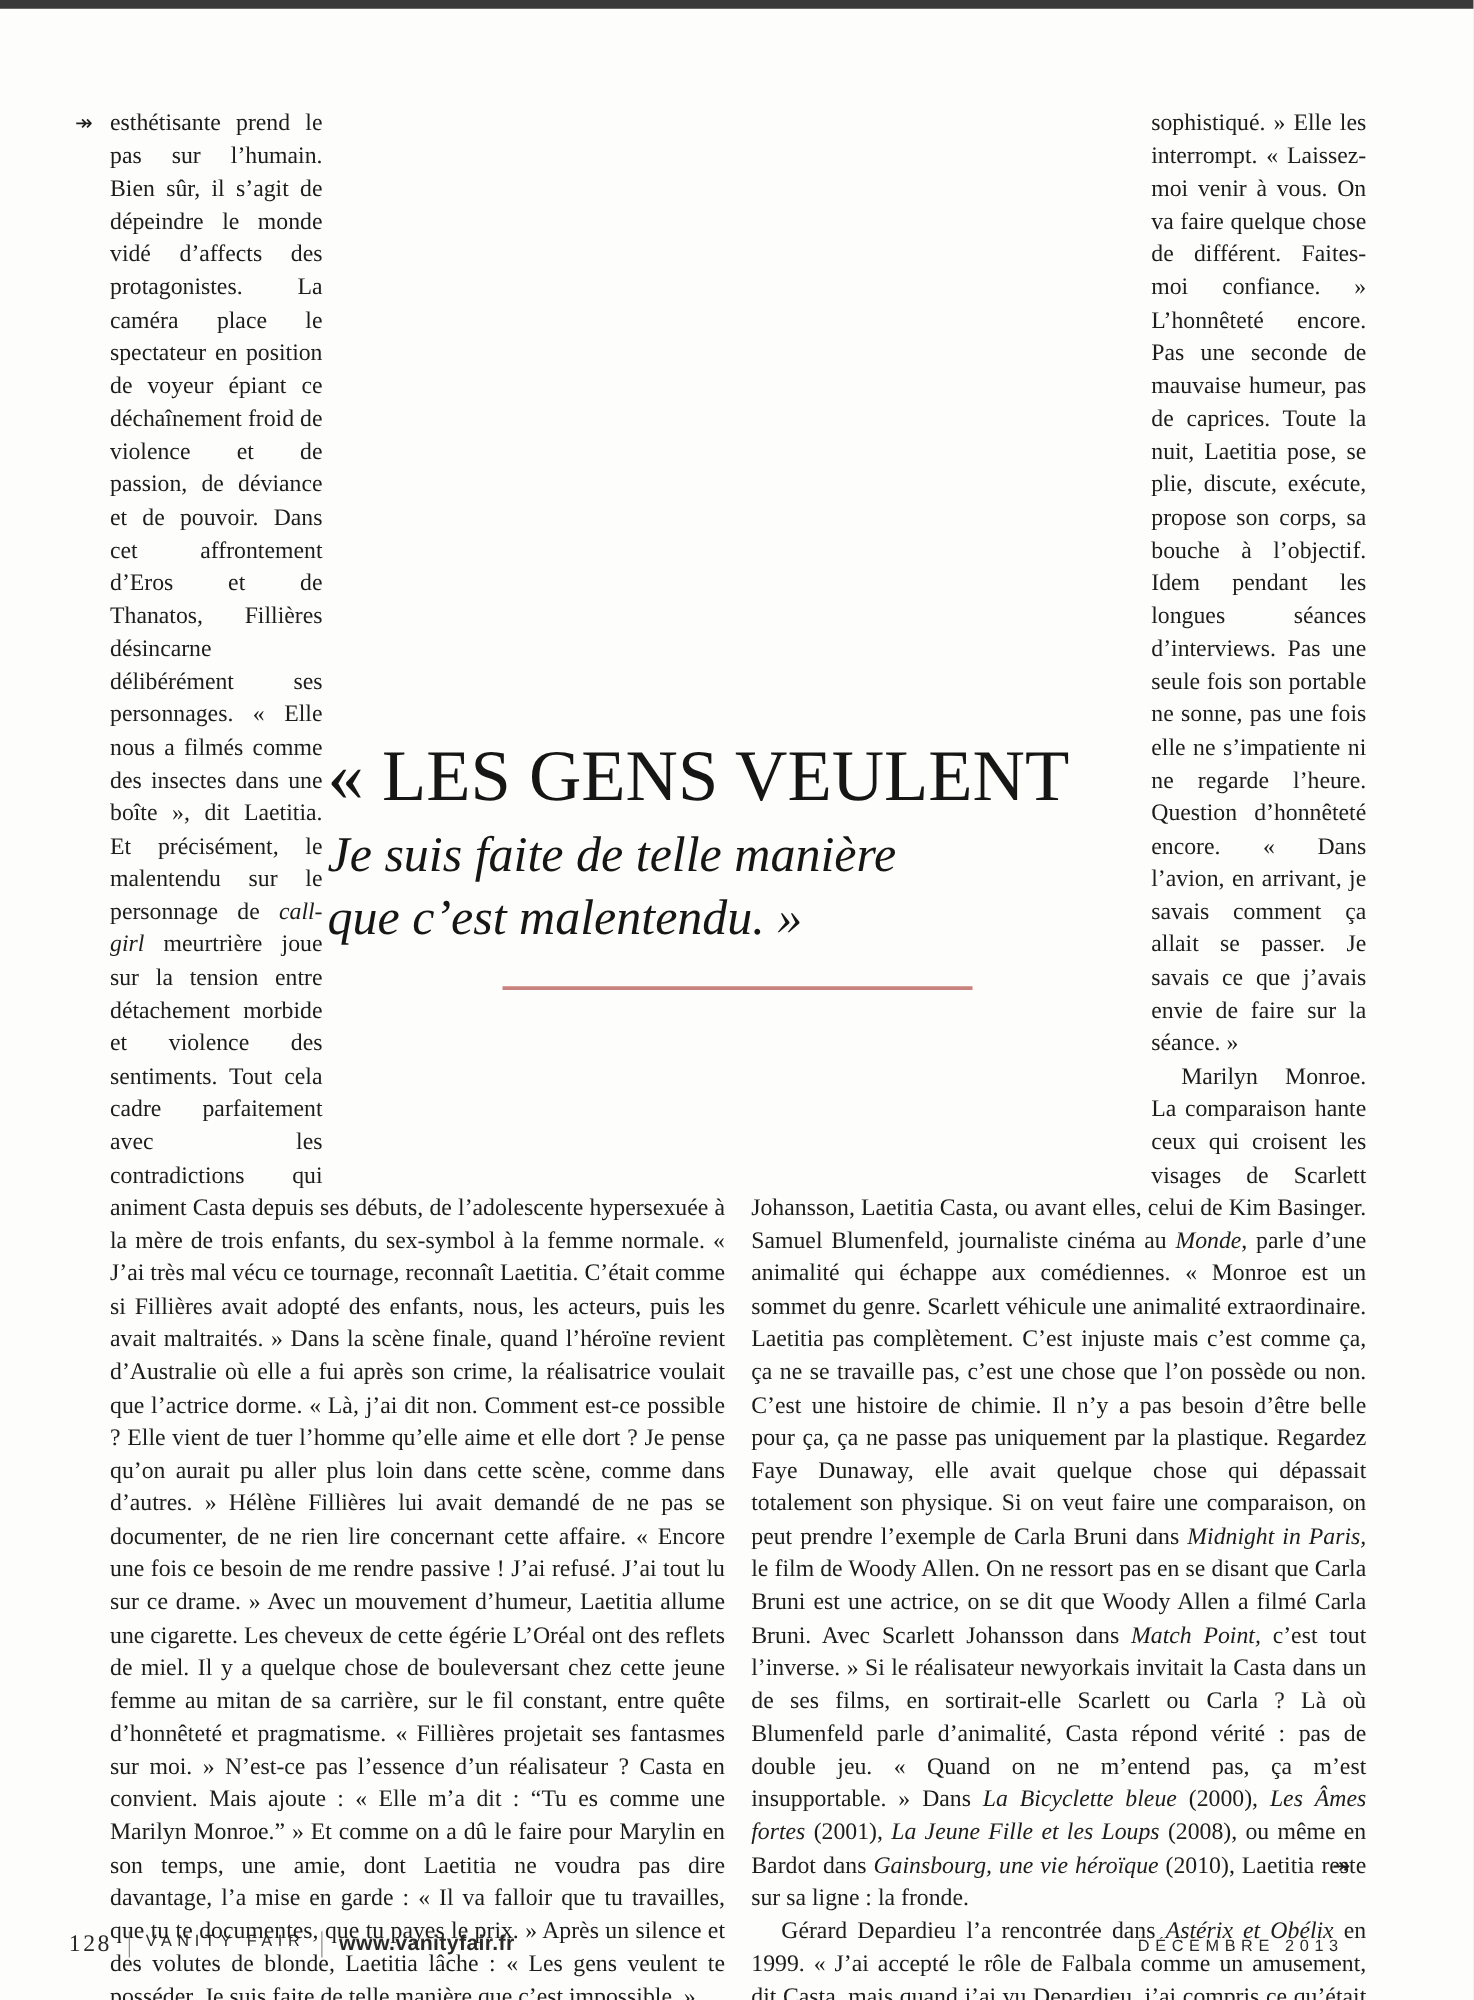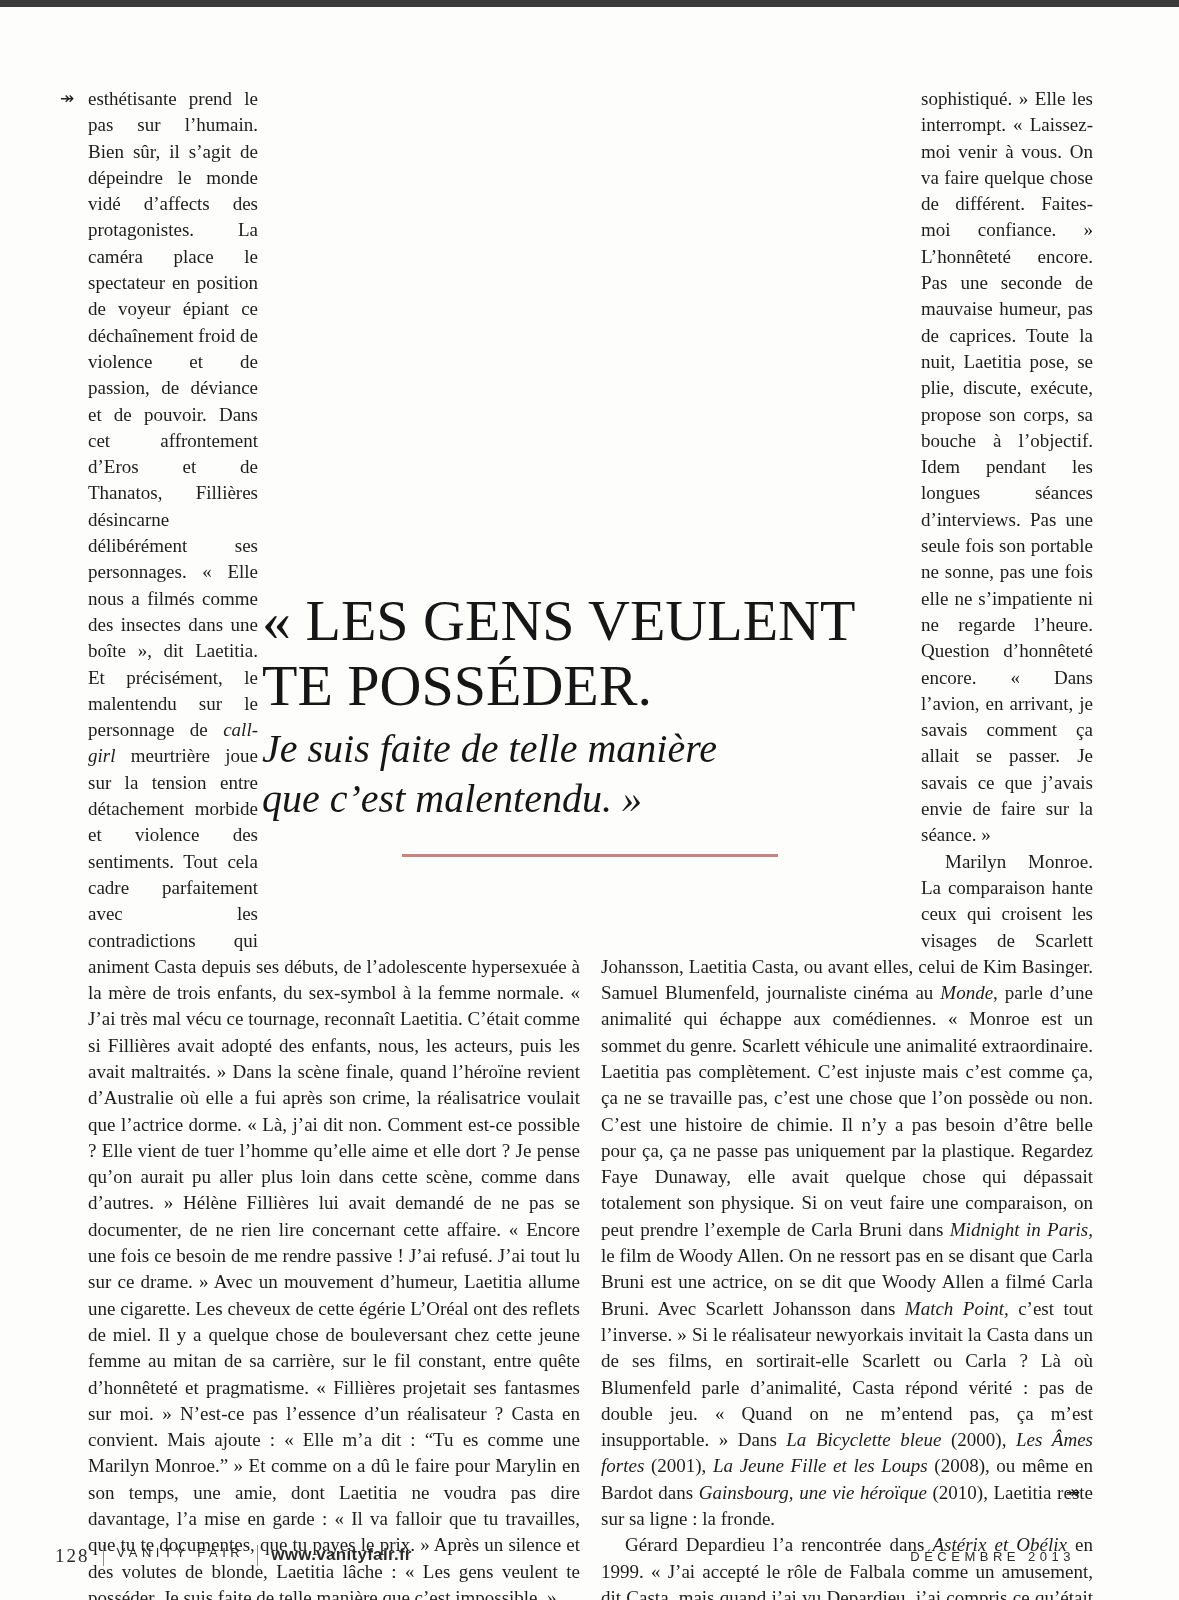--- a/index.html
+++ b/index.html
@@ -49,21 +49,20 @@
     <div class="notch-left"></div>
     <div>
         <p class="para"><span>sophistiqué. » Elle les interrompt. « Laissez-moi venir à vous. On va faire quelque chose de différent. Faites-moi confiance. » L’honnêteté encore. Pas une seconde de mauvaise humeur, pas de caprices. Toute la nuit, Laetitia pose, se plie, discute, exécute, propose son corps, sa bouche à l’objectif. Idem pendant les longues séances d’interviews. Pas une seule fois son portable ne sonne, pas une fois elle ne s’impatiente ni ne regarde l’heure. Question d’honnêteté encore. « Dans l’avion, en arrivant, je savais comment ça allait se passer. Je savais ce que j’avais envie de faire sur la séance. »</span></p>
         <p class="para indent"><span>Marilyn Monroe. La comparaison hante ceux qui croisent les visages de Scarlett Johansson, Laetitia Casta, ou avant elles, celui de Kim Basinger. Samuel Blumenfeld, journaliste cinéma au </span><span class="it">Monde</span><span>, parle d’une animalité qui échappe aux comédiennes. « Monroe est un sommet du genre. Scarlett véhicule une animalité extraordinaire. Laetitia pas complètement. C’est injuste mais c’est comme ça, ça ne se travaille pas, c’est une chose que l’on possède ou non. C’est une histoire de chimie. Il n’y a pas besoin d’être belle pour ça, ça ne passe pas uniquement par la plastique. Regardez Faye Dunaway, elle avait quelque chose qui dépassait totalement son physique. Si on veut faire une comparaison, on peut prendre l’exemple de Carla Bruni dans </span><span class="it">Midnight in Paris,</span><span> le film de Woody Allen. On ne ressort pas en se disant que Carla Bruni est une actrice, on se dit que Woody Allen a filmé Carla Bruni. Avec Scarlett Johansson dans </span><span class="it">Match Point,</span><span> c’est tout l’inverse. » Si le réalisateur newyorkais invitait la Casta dans un de ses films, en sortirait-elle Scarlett ou Carla ? Là où Blumenfeld parle d’animalité, Casta répond vérité : pas de double jeu. « Quand on ne m’entend pas, ça m’est insupportable. » Dans </span><span class="it">La Bicyclette bleue</span><span> (2000), </span><span class="it">Les Âmes fortes</span><span> (2001), </span><span class="it">La Jeune Fille et les Loups</span><span> (2008), ou même en Bardot dans </span><span class="it">Gainsbourg, une vie héroïque</span><span> (2010), Laetitia reste sur sa ligne : la fronde.</span></p>
         <p class="para indent"><span>Gérard Depardieu l’a rencontrée dans </span><span class="it">Astérix et Obélix</span><span> en 1999. « J’ai accepté le rôle de Falbala comme un amusement, dit Casta, mais quand j’ai vu Depardieu, j’ai compris ce qu’était le métier de comédien. » Samuel Blumenfeld pense que ce choix – « cette coiffure ! », s’exclame-t-il – a joué un mauvais tour à la débutante. « J’ai été assez surpris de la voir s’orienter vers des textes plus difficiles ensuite », se rappelle Depardieu, au téléphone depuis le Kazakhstan. « Elle est plus dans l’être que dans le paraître. » Quand on demande si elle devrait passer par la case Hollywood comme Marion Cotillard, l’acteur s’insurge. « C’est le dernier endroit où elle devrait aller. Laetitia Casta, c’est une comédienne qui doit jouer partout où l’identité culturelle du cinéma est en souffrance, en Belgique, en France, en Italie. Vous savez, il faut se méfier de la gloire. Laetitia s’est déjà détachée du mirage scintillant de la célébrité. Cotillard, pas du tout. Laetitia est déjà plus sage que tout ça. Elle a un côté Médée. »</span></p>
       </div>
   </div>
 
   <div class="pullquote">
     <div class="pq-line">« LES GENS VEULENT</div>
-    <div class="pq-line">TE POSSÉDER.</div>
     <div class="pq-sub">Je suis faite de telle manière</div>
     <div class="pq-sub" style="margin-top:0;">que c’est malentendu. »</div>
     <div class="pq-rule" style="background: rgb(201, 131, 126);"></div>
   </div>
 
   <span class="jump-arrow end">↠</span>
 
   <div class="footer">
     <div class="footer-left">
       <span class="footer-pagenum">128</span>

